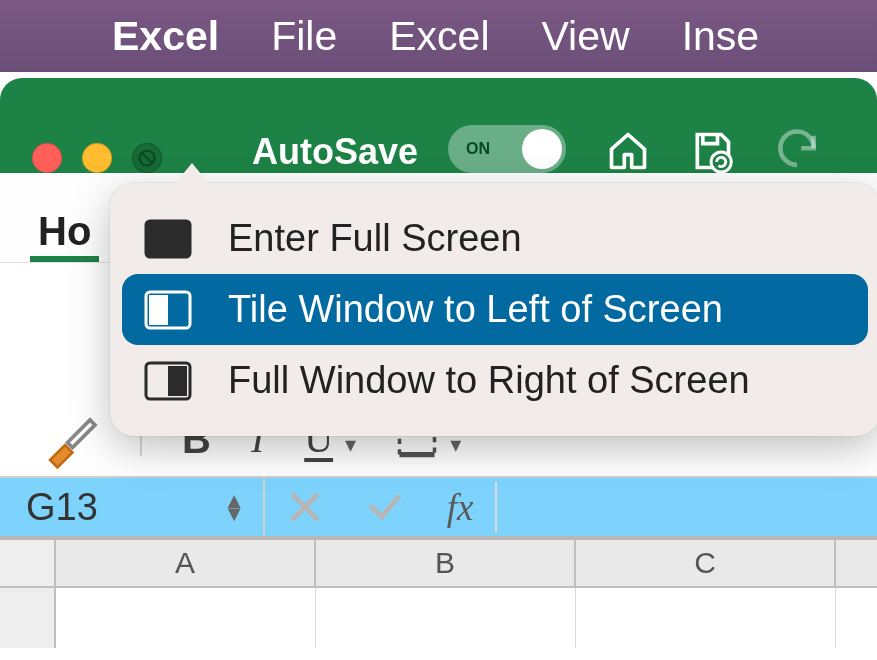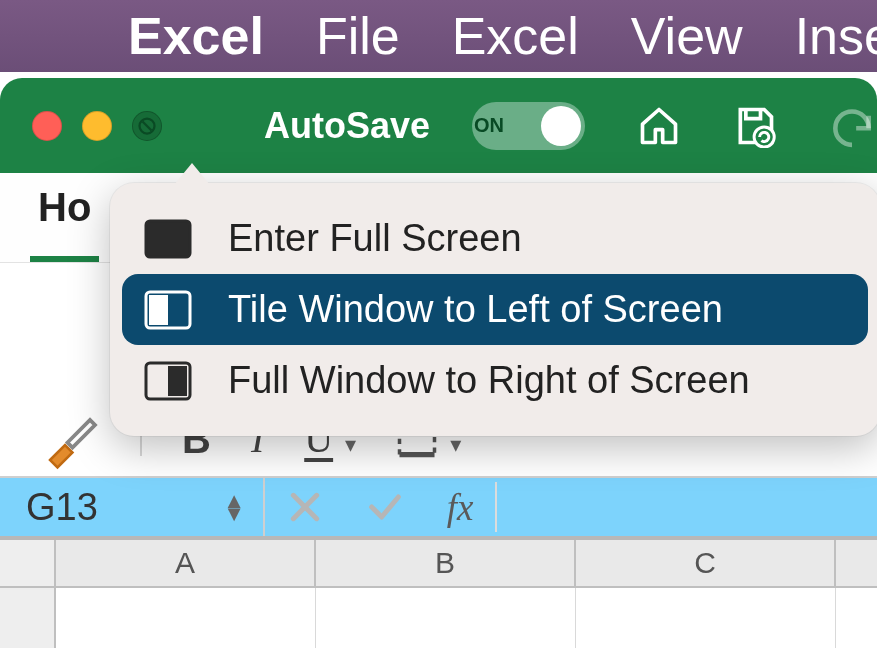--- a/index.html
+++ b/index.html
@@ -5,65 +5,65 @@
   * { box-sizing: border-box; margin: 0; padding: 0; }
   html, body { width: 877px; height: 660px; overflow: hidden; font-family: -apple-system, "Helvetica Neue", Arial, sans-serif; }
   body { background: #fff; }
 
   
   .menubar {
     height: 72px;
     background: linear-gradient(#7a5984, #6b4e77);
     display: flex;
     align-items: center;
-    padding-left: 76px;
+    padding-left: 60px;
     color: #fff;
     gap: 52px;
-    font-size: 52px;
+    font-size: 41px;
     position: relative;
   }
   .apple-logo { font-size: 42px; line-height: 1; }
   .menubar .app-name { font-weight: 700; }
   .menubar .menu-item { font-weight: 400; }
 
   
   .window {
     position: relative;
     margin-top: 6px;
     border-radius: 22px 22px 0 0;
     overflow: visible;
   }
   .titlebar {
     height: 95px;
     background: #1d8245;
     border-radius: 22px 22px 0 0;
     display: flex;
-    align-items: center;
+    align-items: flex-end;
     padding-left: 32px;
-    gap: 32px;
+    gap: 20px;
     position: relative;
   }
   .traffic-lights { display: flex; gap: 20px; align-items: center; }
   .traffic-light { width: 30px; height: 30px; border-radius: 50%; }
   .tl-close { background: #ff5f57; box-shadow: inset 0 0 0 1px rgba(0,0,0,0.15); }
   .tl-min   { background: #febc2e; box-shadow: inset 0 0 0 1px rgba(0,0,0,0.15); }
   .tl-zoom  { background: #166b37; box-shadow: inset 0 0 0 1px rgba(0,0,0,0.2); display:flex; align-items:center; justify-content:center; }
   .tl-zoom svg { width: 18px; height: 18px; }
 
   .autosave-label { margin-left: 70px; color: #fff; font-size: 36px; font-weight: 600; }
   .autosave-toggle {
     margin-left: 10px;
     width: 118px; height: 48px;
     background: #6aae87;
     border-radius: 24px;
     position: relative;
     display: flex; align-items: center;
     color: #084a24;
   }
-  .autosave-toggle .on-text { position: absolute; left: 2px; font-size: 20px; font-weight: 700; }
+  .autosave-toggle .on-text { position: absolute; left: 18px; font-size: 16px; font-weight: 700; }
   .autosave-toggle .knob { position: absolute; right: 4px; width: 40px; height: 40px; border-radius: 50%; background: #fff; }
 
   .title-icon { color: #fff; margin-left: 20px; }
   .title-icon svg { width: 44px; height: 44px; display:block; }
 
   .undo-icon { color: rgba(255,255,255,0.4); margin-left: 18px; }
   .undo-icon svg { width: 50px; height: 50px; }
 
   
   .pointer {
@@ -80,21 +80,21 @@
   
   .ribbon-tabs {
     height: 90px;
     background: #fefefe;
     padding-left: 30px;
     display: flex; align-items: flex-end;
     border-bottom: 1px solid #e3e3e3;
   }
   .ribbon-tab {
     font-size: 40px; font-weight: 600; color: #222;
-    padding: 10px 8px 26px 8px;
+    padding: 10px 8px 2px 8px;
     border-bottom: 6px solid #1d8245;
   }
 
   .ribbon-content {
     height: 215px;
     background: #fff;
     border-bottom: 2px solid #cfcfcf;
     display: flex;
     padding-left: 40px;
     align-items: stretch;
@@ -163,21 +163,21 @@
     z-index: 40;
   }
   .popover-item {
     display:flex; align-items:center;
     gap: 36px;
     padding: 14px 22px;
     border-radius: 16px;
     font-size: 38px;
     color: #222;
   }
-  .popover-item.selected { background: #0c4a6e; color: #fff; }
+  .popover-item.selected { background: #0369a1; color: #fff; }
   .popover-item .picon { width:48px; height:40px; flex-shrink:0; }
   .popover-item .picon svg { width:100%; height:100%; display:block; }
 </style>
 </head>
 <body>
 
 <div class="menubar">
   <span class="apple-logo"></span>
   <span class="app-name">Excel</span>
   <span class="menu-item">File</span>

